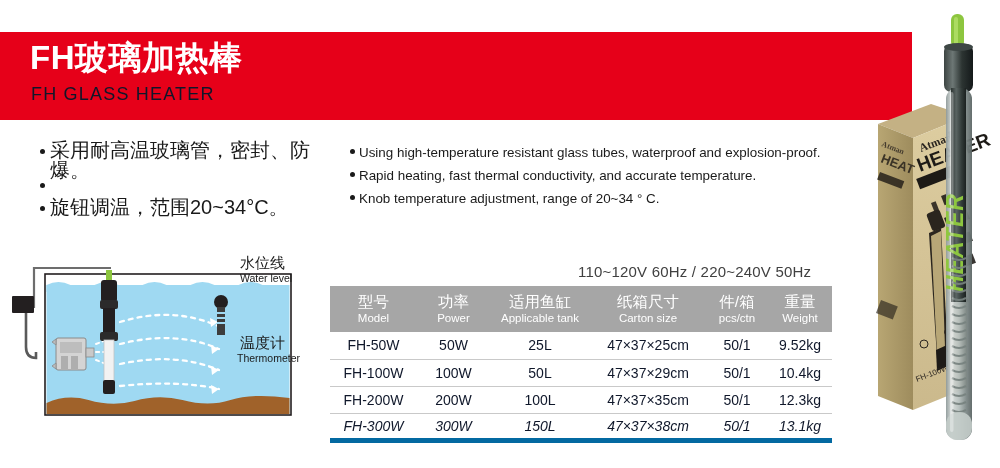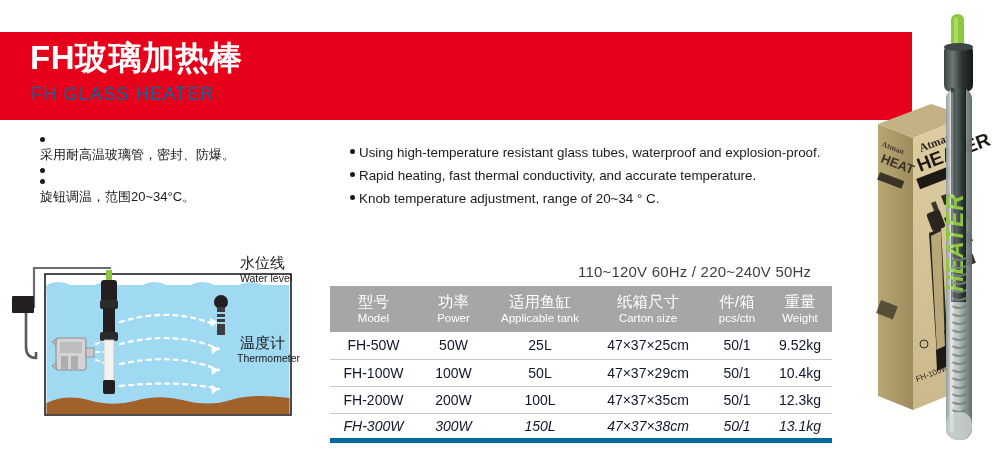--- a/index.html
+++ b/index.html
@@ -18,32 +18,32 @@
     background: #e60019;
   }
   .banner-title-cn {
     position: absolute; left: 30px; top: 41px;
     font-size: 33px; font-weight: bold; color: #ffffff;
     letter-spacing: 0.5px; line-height: 1;
     white-space: nowrap;
   }
   .banner-title-en {
     position: absolute; left: 31px; top: 85px;
-    font-size: 18px; color: #0369a1; font-weight: 400;
+    font-size: 18px; color: #0f172a; font-weight: 400;
     letter-spacing: 1.2px; line-height: 1; white-space: nowrap;
   }
 
   
   .features-cn { position: absolute; left: 40px; top: 140px; width: 300px; }
   .features-en { position: absolute; left: 350px; top: 143px; width: 510px; text-align: center; }
   .bullet-row {
     display: flex; align-items: baseline;
     margin-bottom: 6px; color: #1a1a1a;
   }
-  .features-cn .bullet-row { font-size: 13px; line-height: 20px; flex-direction: column; }
+  .features-cn .bullet-row { font-size: 20px; line-height: 20px; }
   .features-en .bullet-row { font-size: 13.4px; line-height: 19px; margin-bottom: 4px; }
   .dot {
     flex: 0 0 auto; width: 5px; height: 5px; border-radius: 50%;
     background: #1a1a1a; margin-right: 5px; position: relative; top: -3px;
   }
   .features-en .dot { margin-right: 4px; }
 
   
   .aquarium-wrap { position: absolute; left: 8px; top: 252px; width: 320px; height: 205px; }
   .aq-svg { display: block; }

